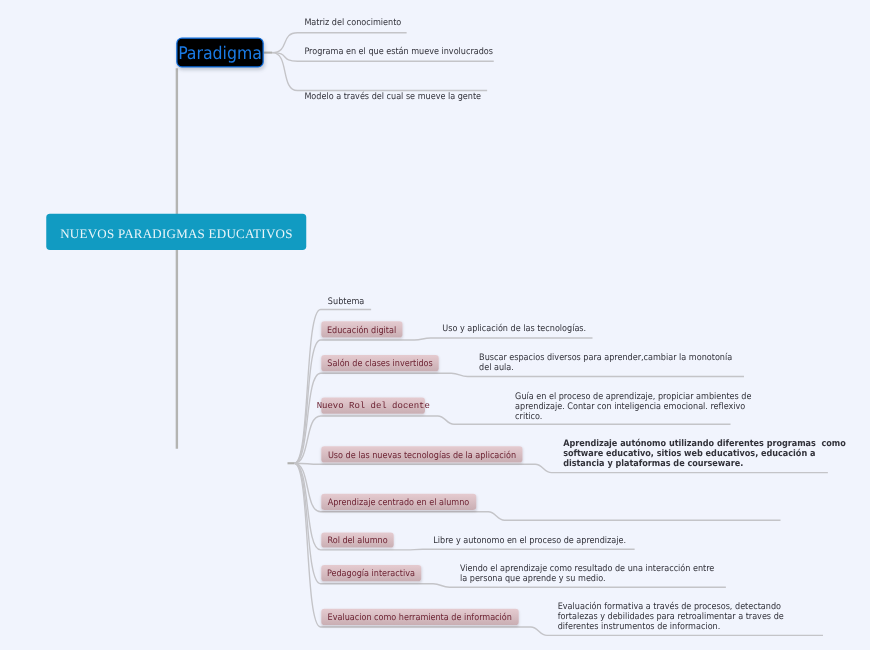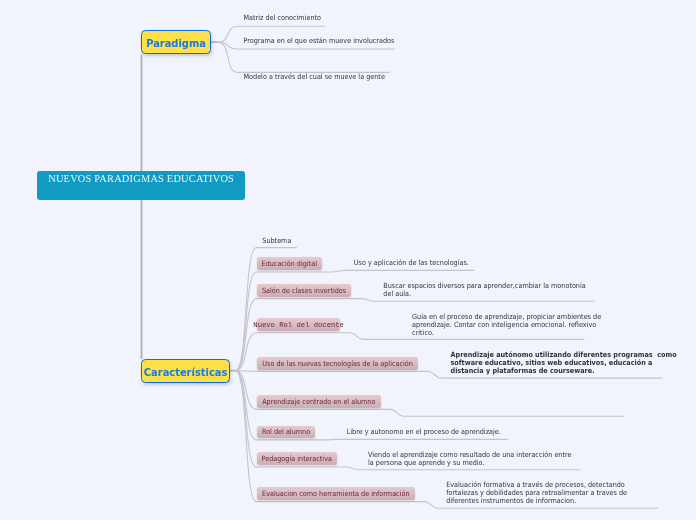--- a/index.html
+++ b/index.html
@@ -6,26 +6,26 @@
   body{width:696px;height:520px;overflow:hidden;
        font-family:"DejaVu Sans",sans-serif;-webkit-font-smoothing:antialiased;}
   #stage{position:relative;width:696px;height:520px;background:#f1f4fd;}
   svg.links{position:absolute;left:0;top:0;width:696px;height:520px;}
   svg.links path{fill:none;stroke:#c4c4c8;stroke-width:1.1;}
   svg.links path[data-name="trunk-line"]{stroke:#b4b4b2;stroke-width:1.9;}
   svg.links path[data-name$="-stub"]{stroke:#b0b0ae;stroke-width:1.7;}
   .node{position:absolute;box-sizing:border-box;white-space:nowrap;}
   .root span{position:relative;top:1.6px;}
   .root{background:#119bc2;color:#eaf5f9;font-family:"Liberation Serif",serif;
-        border-radius:3px;display:flex;justify-content:center;
+        border-radius:3px;display:flex;align-items:center;justify-content:center;
         font-size:10.4px;letter-spacing:.2px;}
   .branch span{position:relative;top:1.4px;}
-  .branch{background:#fde047;border:1.5px solid #0b6ce0;border-radius:4.5px;color:#1a7ae4;
-          font-weight:bold;display:flex;align-items:center;justify-content:center;
-          font-size:11px;font-stretch:condensed;
+  .branch{background:#000000;border:1.5px solid #0b6ce0;border-radius:4.5px;color:#1a7ae4;
+          font-weight:normal;display:flex;align-items:center;justify-content:center;
+          font-size:14px;font-stretch:condensed;
           box-shadow:1px 2px 3px rgba(60,70,90,.25);}
   .leaf{background:linear-gradient(#e5cbd0,#c9aeb3);color:#6d2333;border-radius:2.5px;
         display:flex;align-items:center;justify-content:center;
         font-size:7.2px;font-stretch:condensed;
         box-shadow:0 1px 2px rgba(90,70,80,.20);}
   .note{position:absolute;color:#32323a;font-size:7.2px;font-stretch:condensed;
         line-height:8px;white-space:pre-wrap;}
 </style>
 </head>
 <body>
@@ -45,23 +45,20 @@
 <path data-name="caracteristicas-link-5" d="M235.4,370.6C248.4,370.6 243.5,409.4 256.5,409.4L390.6,409.4C396.6,409.4 397.6,416.2 403.6,416.2L624.4,416.2"></path>
 <path data-name="caracteristicas-link-6" d="M235.4,370.6C248.4,370.6 243.5,439.9 256.5,439.9L325.1,439.9C331.1,439.9 332.1,439.4 338.1,439.4L507.7,439.4"></path>
 <path data-name="caracteristicas-link-7" d="M235.4,370.6C248.4,370.6 243.5,467.0 256.5,467.0L346.5,467.0C352.5,467.0 353.5,469.8 359.5,469.8L580.7,469.8"></path>
 <path data-name="caracteristicas-link-8" d="M235.4,370.6C248.4,370.6 243.5,501.6 256.5,501.6L424.6,501.6C430.6,501.6 431.6,508.3 437.6,508.3L658.4,508.3"></path>
 </svg>
 <div class="node root" data-name="root-node" style="left:37.2px;top:171.4px;width:207.9px;height:29.1px;">
       <span data-name="root-node-label">NUEVOS PARADIGMAS EDUCATIVOS</span>
     </div>
 <div class="node branch" data-name="branch-node-paradigma" style="left:140.8px;top:29.7px;width:70.5px;height:24.8px;">
       <span data-name="branch-label-paradigma">Paradigma</span>
-    </div>
-<div class="node branch" data-name="branch-node-caracteristicas" style="left:140.9px;top:358.9px;width:89.4px;height:24.4px;">
-      <span data-name="branch-label-caracteristicas">Características</span>
     </div>
 <div class="note" data-name="paradigma-note-0" style="left:243.5px;top:14.3px;">Matriz del conocimiento</div>
 <div class="note" data-name="paradigma-note-1" style="left:243.5px;top:37.2px;">Programa en el que están mueve involucrados</div>
 <div class="note" data-name="paradigma-note-2" style="left:243.5px;top:60.0px;margin-top:13px;">Modelo a través del cual se mueve la gente</div>
 <div class="note" data-name="caracteristicas-item-0-label" style="left:262.3px;top:236.8px;">Subtema</div>
 <div class="node leaf" data-name="caracteristicas-item-1" style="left:257.0px;top:256.9px;width:64.5px;height:13.5px;">
       <span data-name="caracteristicas-item-1-label">Educación digital</span>
     </div>
 <div class="note" data-name="caracteristicas-item-1-note" style="left:353.8px;top:259.1px;">Uso y aplicación de las tecnologías.</div>
 <div class="node leaf" data-name="caracteristicas-item-2" style="left:257.0px;top:283.9px;width:94.1px;height:13.1px;">

